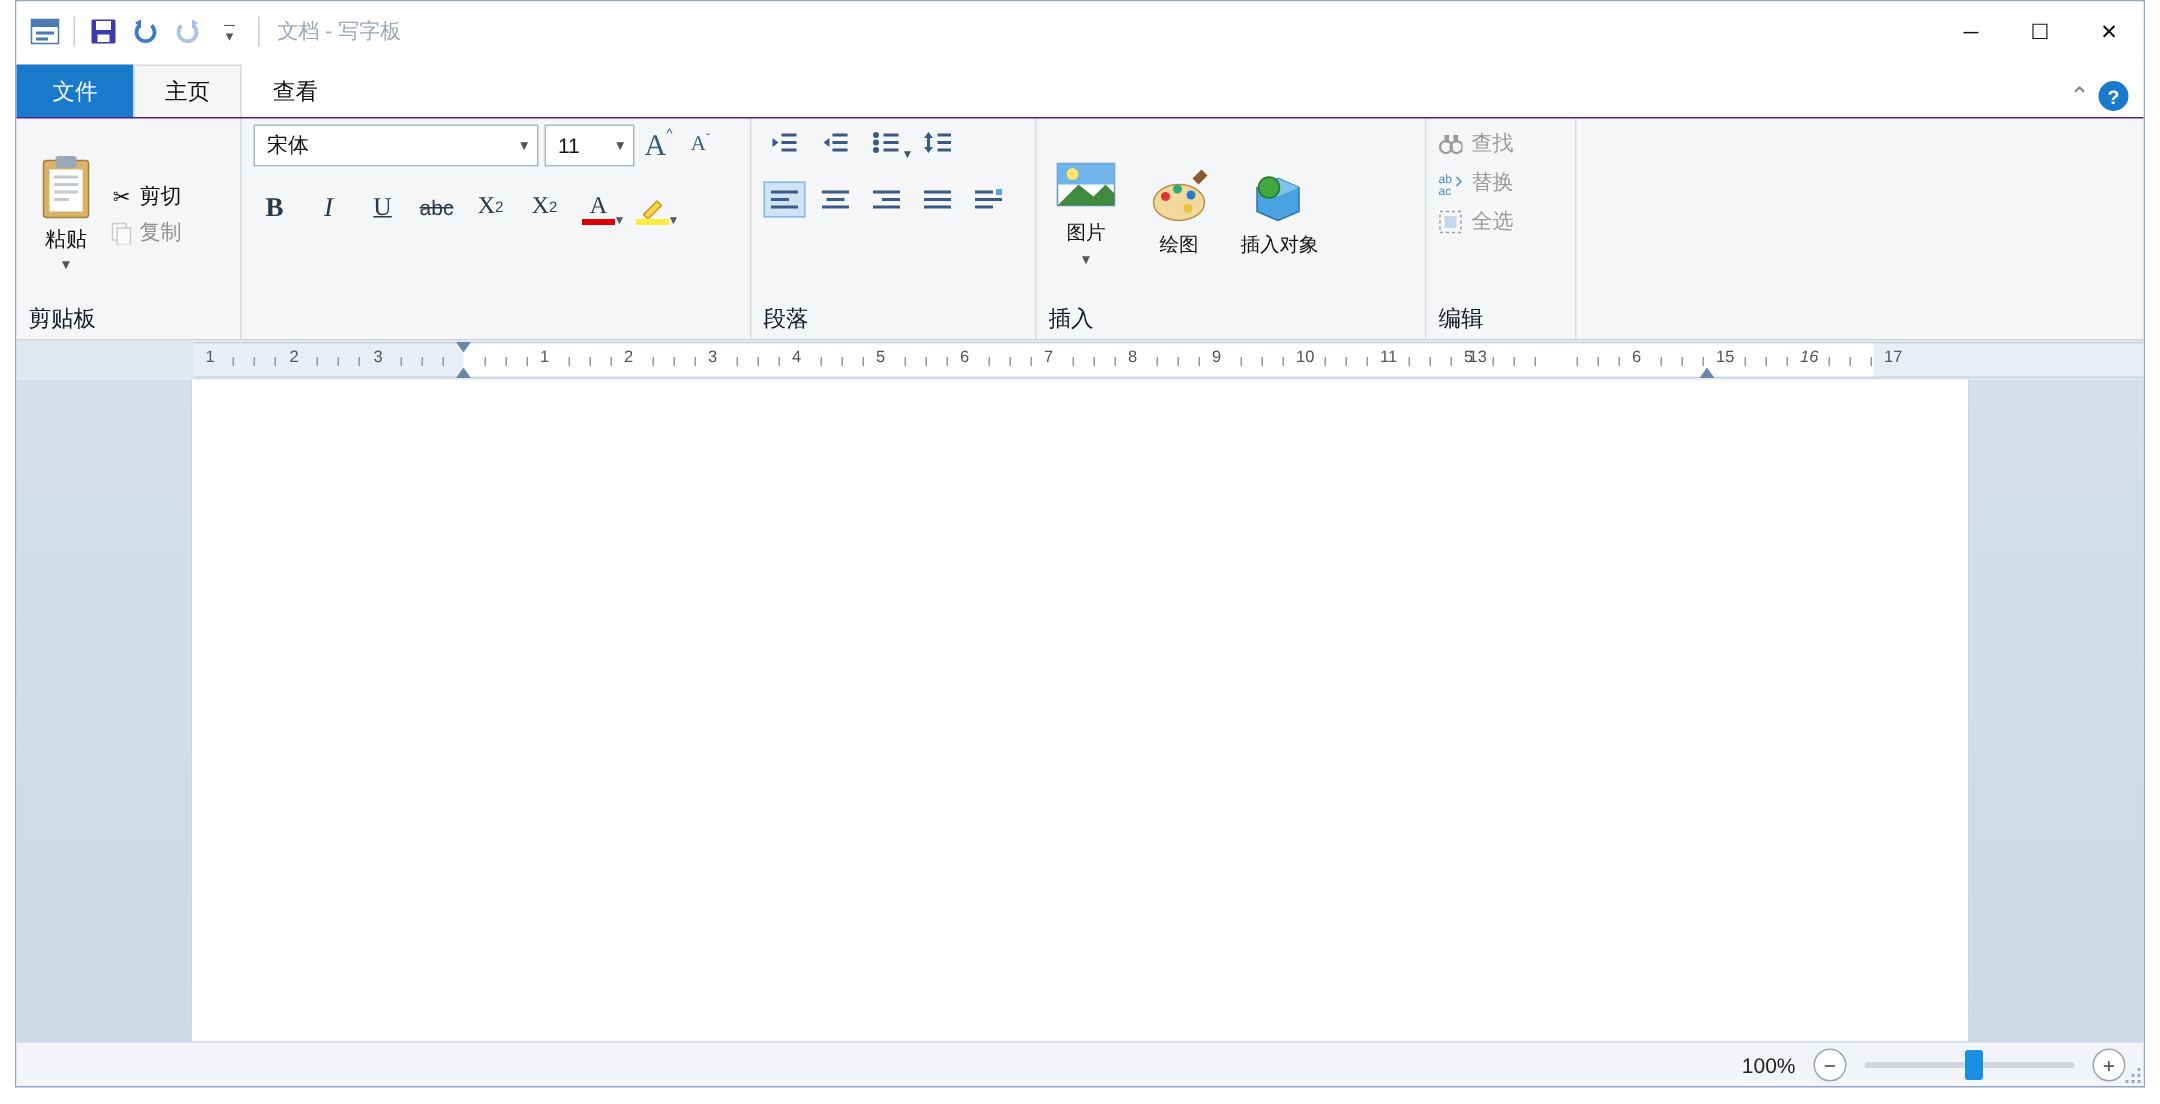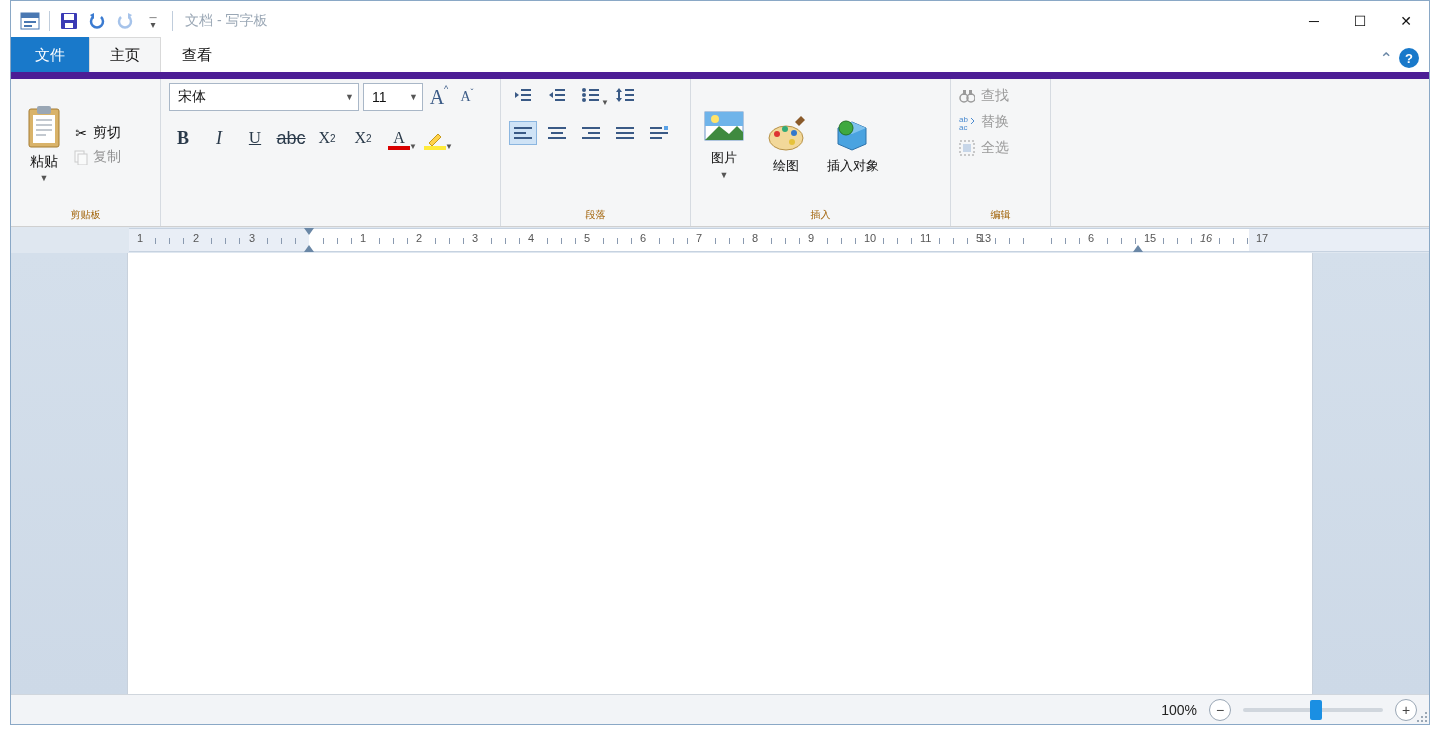--- a/index.html
+++ b/index.html
@@ -10,33 +10,33 @@
 
 .title-bar { height: 40px; background: #fff; display: flex; align-items: center; }
 .qat { display:flex; align-items:center; gap:2px; padding-left:6px; }
 .qat-btn { width:26px; height:26px; display:flex; align-items:center; justify-content:center; cursor:pointer; font-size:14px; color:#4a668c; }
 .qat-sep { width:1px; height:20px; background:#c0cddc; margin:0 4px; }
 .title-text { margin-left:8px; font-size:14px; color:#9aa7b5; }
 .win-controls { margin-left:auto; display:flex; }
 .win-btn { width:46px; height:38px; display:flex; align-items:center; justify-content:center; font-size:14px; color:#111; cursor:pointer; font-family: "Segoe UI", sans-serif;}
 
 
-.tab-row { height:38px; background:#fff; display:flex; align-items:flex-end; border-bottom:7px solid #4c1d95; position:relative;}
+.tab-row { height:38px; background:#fff; display:flex; align-items:flex-end; border-bottom:1px solid #4c1d95; position:relative;}
 .tab { padding:8px 20px 7px 20px; font-size:15px; color:#111; cursor:pointer; border:1px solid transparent; border-bottom:none; }
 .tab.file { background:#1979ca; color:#fff; width:78px; text-align:center; padding-left:0; padding-right:0;}
 .tab.active { background:#f5f6f7; border-color:#d9d9d9; }
 .tab-right { margin-left:auto; display:flex; align-items:center; gap:6px; padding-right:10px; padding-bottom:4px;}
 .help-icon { width:20px; height:20px; border-radius:50%; background:#1979ca; color:#fff; display:flex; align-items:center; justify-content:center; font-size:13px; font-weight:bold; cursor:pointer;}
 .collapse-icon{ font-size:16px; color:#6a87a6; cursor:pointer;}
 
 
 .ribbon { height:148px; background:#f5f6f7; display:flex; border-bottom:1px solid #d0d0d0; }
 .group { border-right:1px solid #d6dbe1; display:flex; flex-direction:column; padding:4px 8px 2px 8px; }
 .group-body { flex:1; display:flex; align-items:center; }
-.group-label { text-align:center; font-size:10px; color:#a16207; padding:3px 0 2px; }
+.group-label { font-size:15px; color:#0f172a; padding:3px 0 2px; }
 
 
 .clip-wrap{ display:flex; gap:4px;}
 .paste-btn { display:flex; flex-direction:column; align-items:center; gap:4px; padding:4px 6px; cursor:pointer;}
 .paste-icon { width:38px; height:44px; }
 .paste-label{ font-size:14px; color:#111;}
 .paste-drop{ font-size:9px; color:#555; margin-top:-2px;}
 .clip-side{ display:flex; flex-direction:column; gap:6px; padding-top:2px;}
 .clip-item{ display:flex; align-items:center; gap:4px; font-size:14px; color:#111; cursor:pointer;}
 .small-ico{ width:16px; height:16px; display:flex; align-items:center; justify-content:center;}
@@ -196,21 +196,21 @@
             <span>11</span>
               <span class="dd">▼</span>
           </div>
           <div class="grow-btn" style="font-size:20px;font-family:serif;">A<span style="font-size:9px;position:relative;top:-8px;">^</span></div>
           <div class="grow-btn" style="font-size:14px;font-family:serif;">A<span style="font-size:9px;position:relative;top:-5px;">ˇ</span></div>
         </div>
         <div class="font-row2">
           <div class="fmt-btn" style="font-weight:bold;font-family:serif;font-size:18px;">B</div>
           <div class="fmt-btn" style="font-style:italic;font-family:serif;font-size:18px;">I</div>
           <div class="fmt-btn" style="text-decoration:underline;font-family:serif;font-size:17px;">U</div>
-          <div class="fmt-btn" style="text-decoration:line-through;font-size:18px;">abc</div>
+          <div class="fmt-btn" style="text-decoration:line-through;font-size:14px;">abc</div>
           <div class="fmt-btn" style="font-family:serif;">X<sub style="font-size:10px;">2</sub></div>
           <div class="fmt-btn" style="font-family:serif;">X<sup style="font-size:10px;">2</sup></div>
           <div class="fmt-btn">
             <span style="font-family:serif;font-size:16px;">A</span>
             <span style="position:absolute;left:3px;right:3px;bottom:1px;height:4px;background:#d90000;"></span>
             <span class="dd-arrow">▼</span>
           </div>
           <div class="fmt-btn">
             <svg width="18" height="18">
                 <path d="M3 14 L12 5 L15 8 L6 17 Z" fill="#ffd24a" stroke="#c79a1a"></path>

